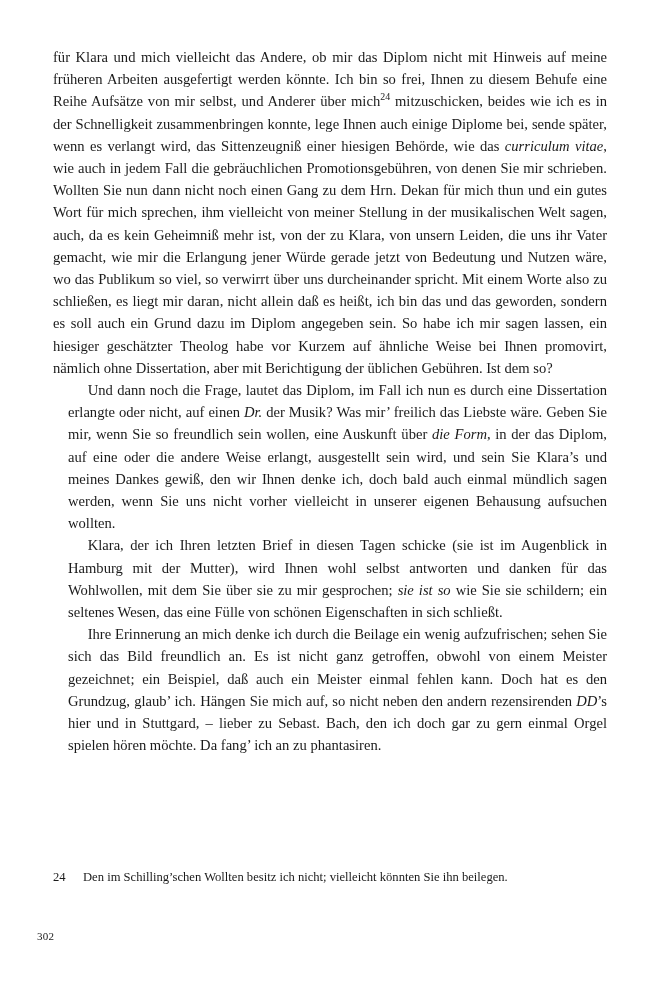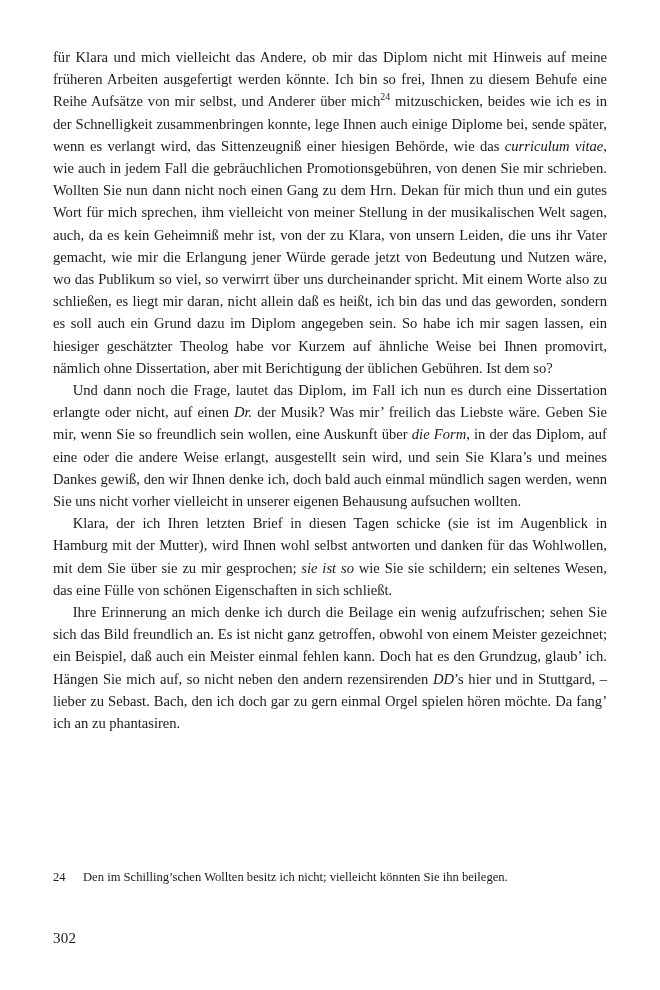--- a/index.html
+++ b/index.html
@@ -25,20 +25,21 @@
     line-height: 22.2px;
     text-align: justify;
     text-justify: inter-word;
     hyphens: manual;
   }
   .body-text p {
     margin: 0;
   }
   .body-text p.indent {
     text-indent: 1.35em;
+    margin-left: 15px;
   }
   .it { font-style: italic; }
   sup.fnref {
     font-size: 0.68em;
     vertical-align: super;
     line-height: 0;
   }
   .footnote-area {
     position: absolute;
     left: 53px;
@@ -53,23 +54,23 @@
   }
   .footnote .fn-num {
     width: 30px;
     flex: 0 0 30px;
   }
   .footnote .fn-text {
     flex: 1 1 auto;
   }
   .folio {
     position: absolute;
-    left: 53px;
+    left: 37px;
     top: 930px;
-    font-size: 15px;
+    font-size: 11px;
     letter-spacing: 0.2px;
   }
 </style>
 </head>
 <body>
 
 <div class="page">
 
   <div class="body-text">
 

